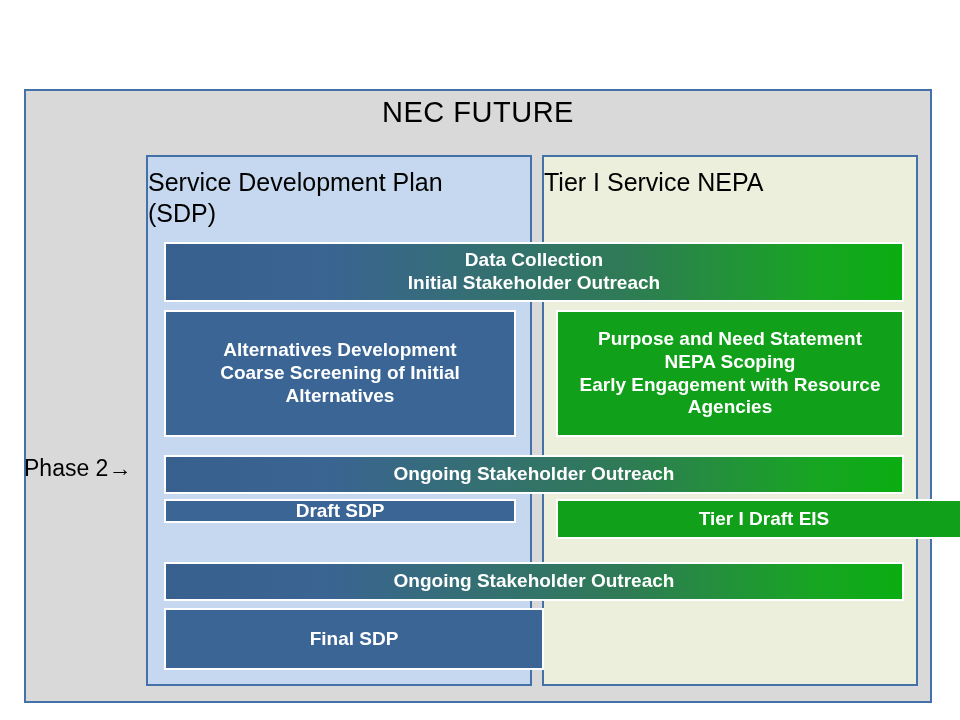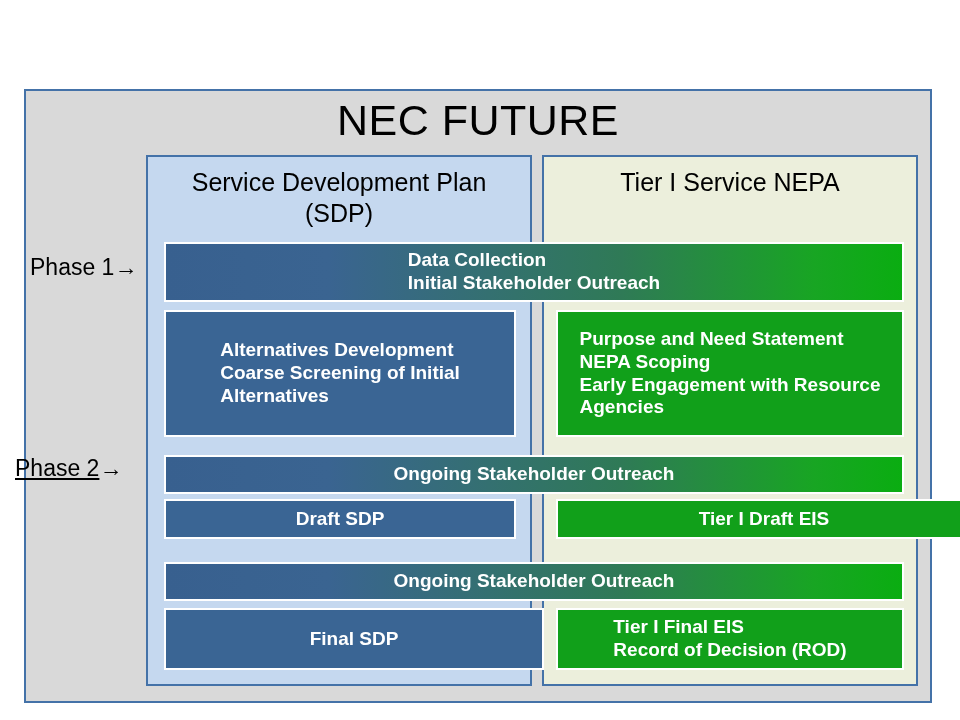--- a/index.html
+++ b/index.html
@@ -31,21 +31,21 @@
     border: 2px solid #4472a8;
     box-sizing: border-box;
   }
 
   .chart-title {
     position: absolute;
     left: 24px;
     top: 96px;
     width: 908px;
     text-align: center;
-    font-size: 43px;
+    font-size: 29px;
     color: #000000;
     letter-spacing: 0.5px;
   }
 
   
   .col-panel {
     position: absolute;
     box-sizing: border-box;
     border: 2px solid #4472a8;
   }
@@ -61,53 +61,52 @@
     top: 155px;
     width: 376px;
     height: 531px;
     background: #ecefdc;
   }
   .col-header {
     position: absolute;
     left: 0;
     right: 0;
     top: 10px;
-    text-align: center;
     font-size: 25px;
     color: #000000;
     line-height: 1.22;
   }
 
   
   .phase-label {
     position: absolute;
     font-size: 23px;
     color: #000000;
     white-space: nowrap;
   }
   .phase-label .arrow {
     display: inline-block;
   }
   .phase1 { left: 30px; top: 254px; }
-  .phase2 { left: 15px; top: 455px; text-decoration: underline; }
+  .phase2 { left: 24px; top: 455px; }
   .phase3 { left: 30px; top: 562px; }
 
   
   .box {
     position: absolute;
     box-sizing: border-box;
     border: 2px solid #ffffff;
     color: #ffffff;
     font-weight: bold;
     font-size: 19px;
     line-height: 1.2;
     display: flex;
     align-items: center;
     justify-content: center;
-    text-align: left;
+    text-align: center;
     padding: 2px 7px;
   }
 
   
   .bar-span {
     background: linear-gradient(to right, #38608f 0%, #3a6491 22%, #2f7a56 62%, #18a523 88%, #0aad11 100%);
   }
 
   .box-blue {
     background: linear-gradient(to bottom, #3f6fa3 0%, #35608f 50%, #2f5984 100%);
@@ -116,38 +115,35 @@
   .box-green {
     background: linear-gradient(to bottom, #16a31f 0%, #11a01a 50%, #0d9a16 100%);
     background: #11a01a;
   }
 
   
   .b-data-collection { left: 164px; top: 242px; width: 740px; height: 60px; }
   .b-alt-dev { left: 164px; top: 310px; width: 352px; height: 127px; }
   .b-purpose-need { left: 556px; top: 310px; width: 348px; height: 127px; }
   .b-ongoing-1 { left: 164px; top: 455px; width: 740px; height: 39px; }
-  .b-draft-sdp { left: 164px; top: 499px; width: 352px; height: 40px; }
+  .b-draft-sdp { left: 164px; top: 499px; width: 352px; height: 24px; }
   .b-tier-draft-eis { left: 556px; top: 499px; width: 416px; height: 40px; }
   .b-ongoing-2 { left: 164px; top: 562px; width: 740px; height: 39px; }
   .b-final-sdp { left: 164px; top: 608px; width: 380px; height: 62px; }
   .b-tier-final-eis { left: 556px; top: 608px; width: 348px; height: 62px; }
 </style>
 </head>
 <body>
 
 <div id="canvas">
 
   <div class="outer-frame"></div>
 
   <div class="chart-title">NEC FUTURE</div>
 
-  <div class="phase-label phase1">
-    <span>Phase 1</span><span class="arrow">→</span>
-  </div>
   <div class="phase-label phase2">
     <span>Phase 2</span><span class="arrow">→</span>
   </div>
 
   <div class="col-panel col-sdp">
     <div class="col-header">Service Development Plan<br>(SDP)</div>
   </div>
   <div class="col-panel col-nepa">
     <div class="col-header">Tier I Service NEPA</div>
   </div>
@@ -156,15 +152,14 @@
 
   <div class="box box-blue b-alt-dev">Alternatives Development<br>Coarse Screening of Initial<br>Alternatives</div>
   <div class="box box-green b-purpose-need">Purpose and Need Statement<br>NEPA Scoping<br>Early Engagement with Resource<br>Agencies</div>
 
   <div class="box bar-span b-ongoing-1">Ongoing Stakeholder Outreach</div>
   <div class="box box-blue b-draft-sdp">Draft SDP</div>
   <div class="box box-green b-tier-draft-eis">Tier I Draft EIS</div>
 
   <div class="box bar-span b-ongoing-2">Ongoing Stakeholder Outreach</div>
   <div class="box box-blue b-final-sdp">Final SDP</div>
-  <div class="box box-green b-tier-final-eis">Tier I Final EIS<br>Record of Decision (ROD)</div>
 
 </div>
 
 </body></html>

